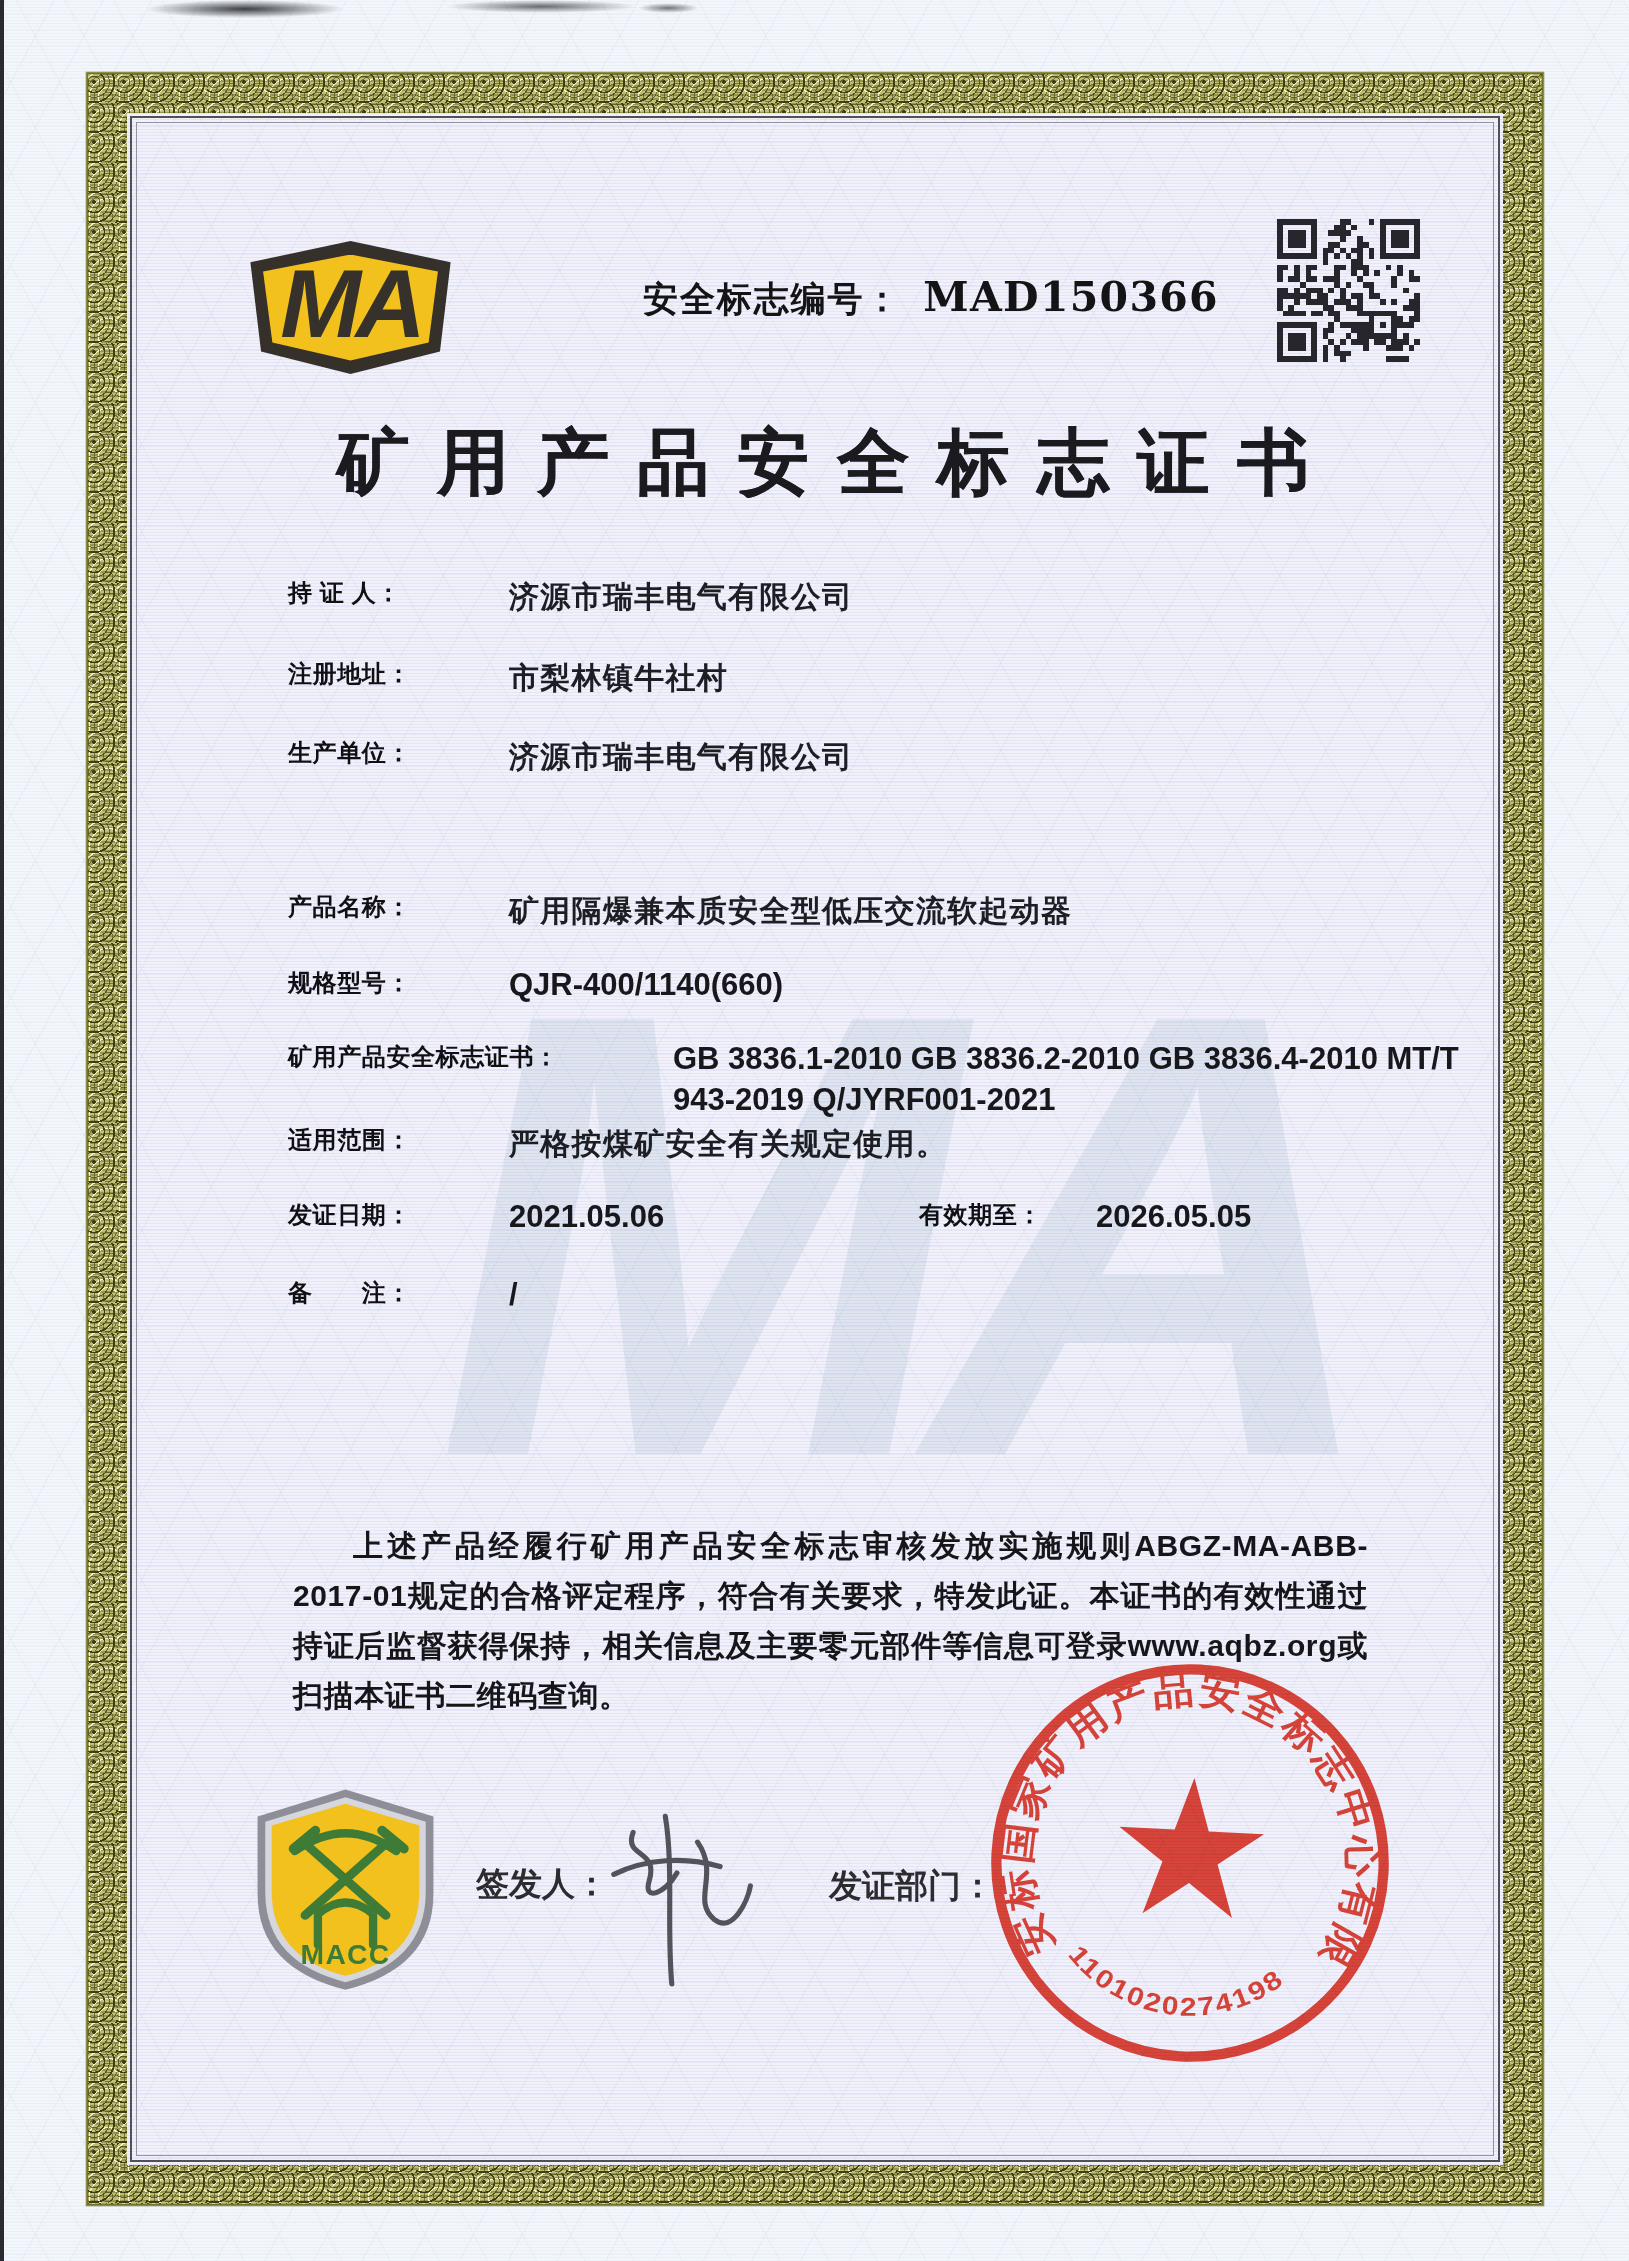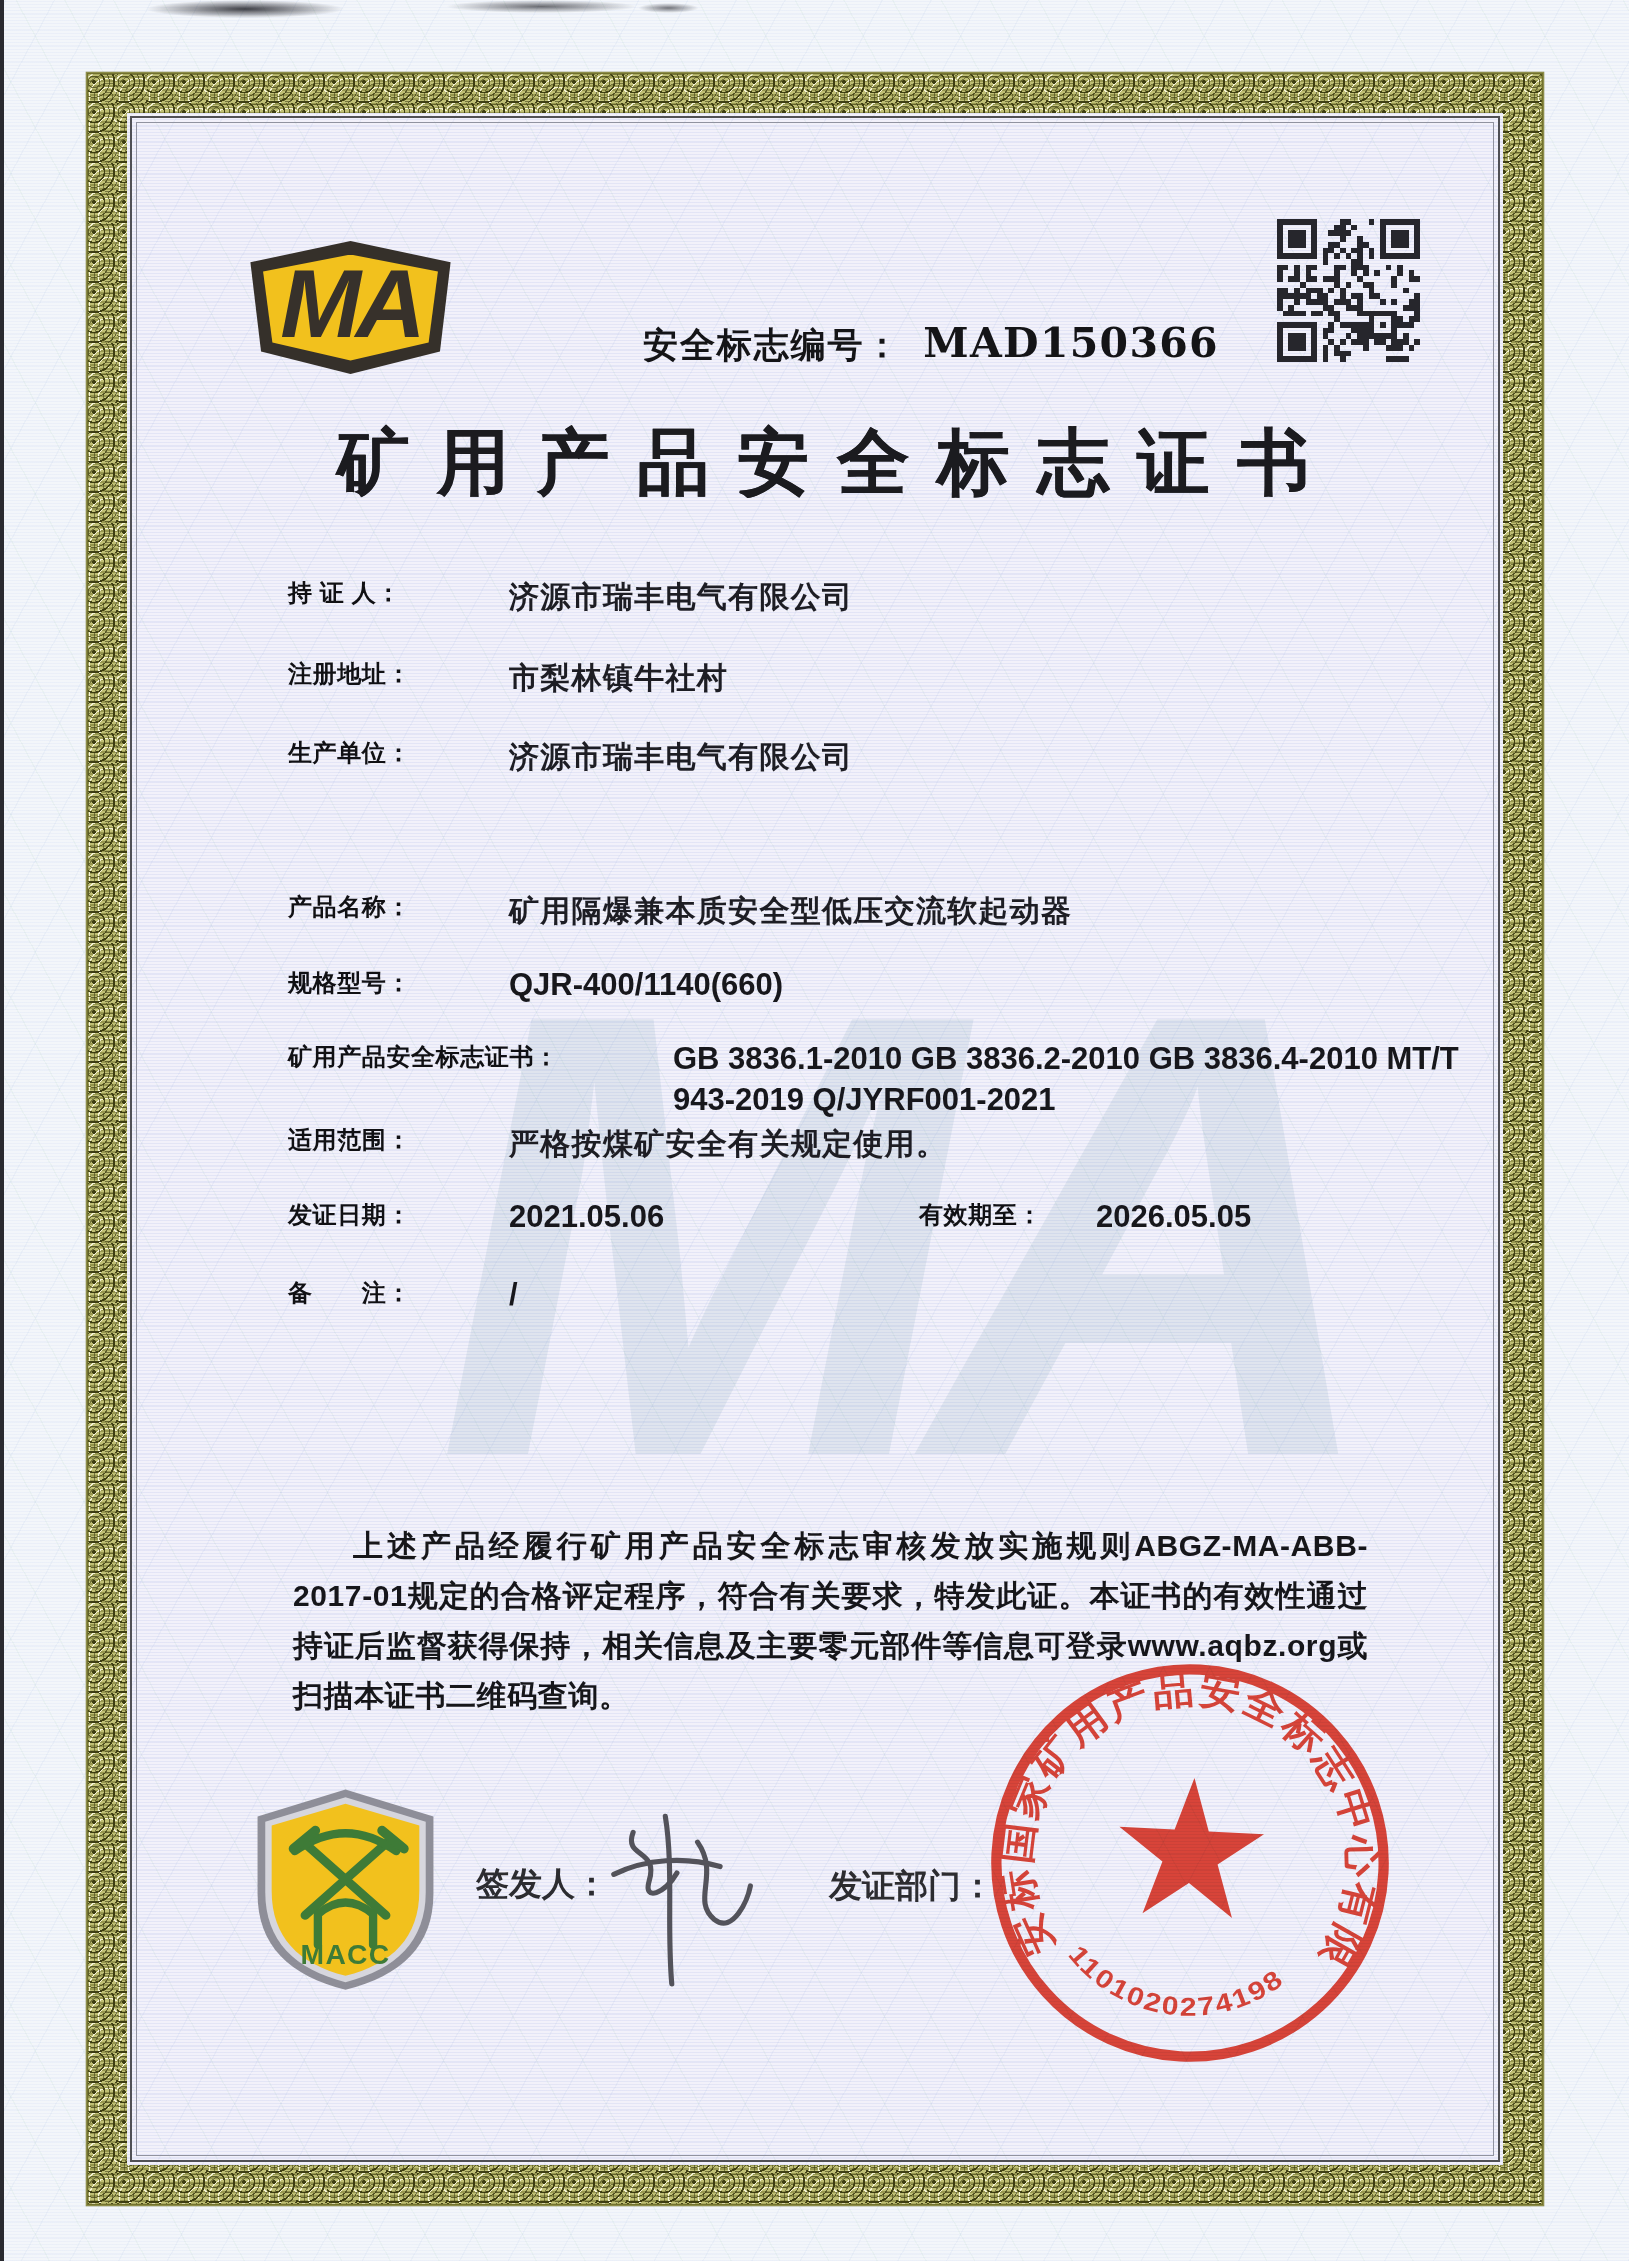--- a/index.html
+++ b/index.html
@@ -64,21 +64,21 @@
   .ma-badge-inner{
     width:calc(100% - 27px);height:calc(100% - 27px);
     background:#f2c11d;
     clip-path:polygon(50% 0,97% 16%,92% 83%,50% 100%,8% 83%,3% 16%);
     display:flex;align-items:center;justify-content:center;
   }
   .ma-badge-text{font-size:97px;font-weight:900;font-style:italic;color:#37312b;letter-spacing:-5.2px;transform:translateY(-3.9px);}
 
   .cert-no{position:absolute;left:516px;top:160px;display:flex;align-items:baseline;gap:22px;z-index:2;white-space:nowrap;}
   .cert-no-label{font-size:35px;font-weight:900;letter-spacing:1.9px;color:#141417;}
-  .cert-no-value{font-family:"DejaVu Serif", serif;font-size:41px;font-weight:700;letter-spacing:1.3px;color:#141417;margin-top:46px;}
+  .cert-no-value{font-family:"DejaVu Serif", serif;font-size:41px;font-weight:700;letter-spacing:1.3px;color:#141417;}
 
   .qr{position:absolute;left:1150px;top:106px;width:143px;height:143px;z-index:2;}
   .qr svg{width:100%;height:100%;shape-rendering:crispEdges;}
 
   .title{
     position:absolute;left:calc(50% + 22px);top:302px;transform:translateX(-50%);z-index:2;
     font-size:72px;font-weight:900;letter-spacing:28px;white-space:nowrap;color:#1b1b1f;
     text-shadow:0.6px 0 0 #1b1b1f;
   }
 

